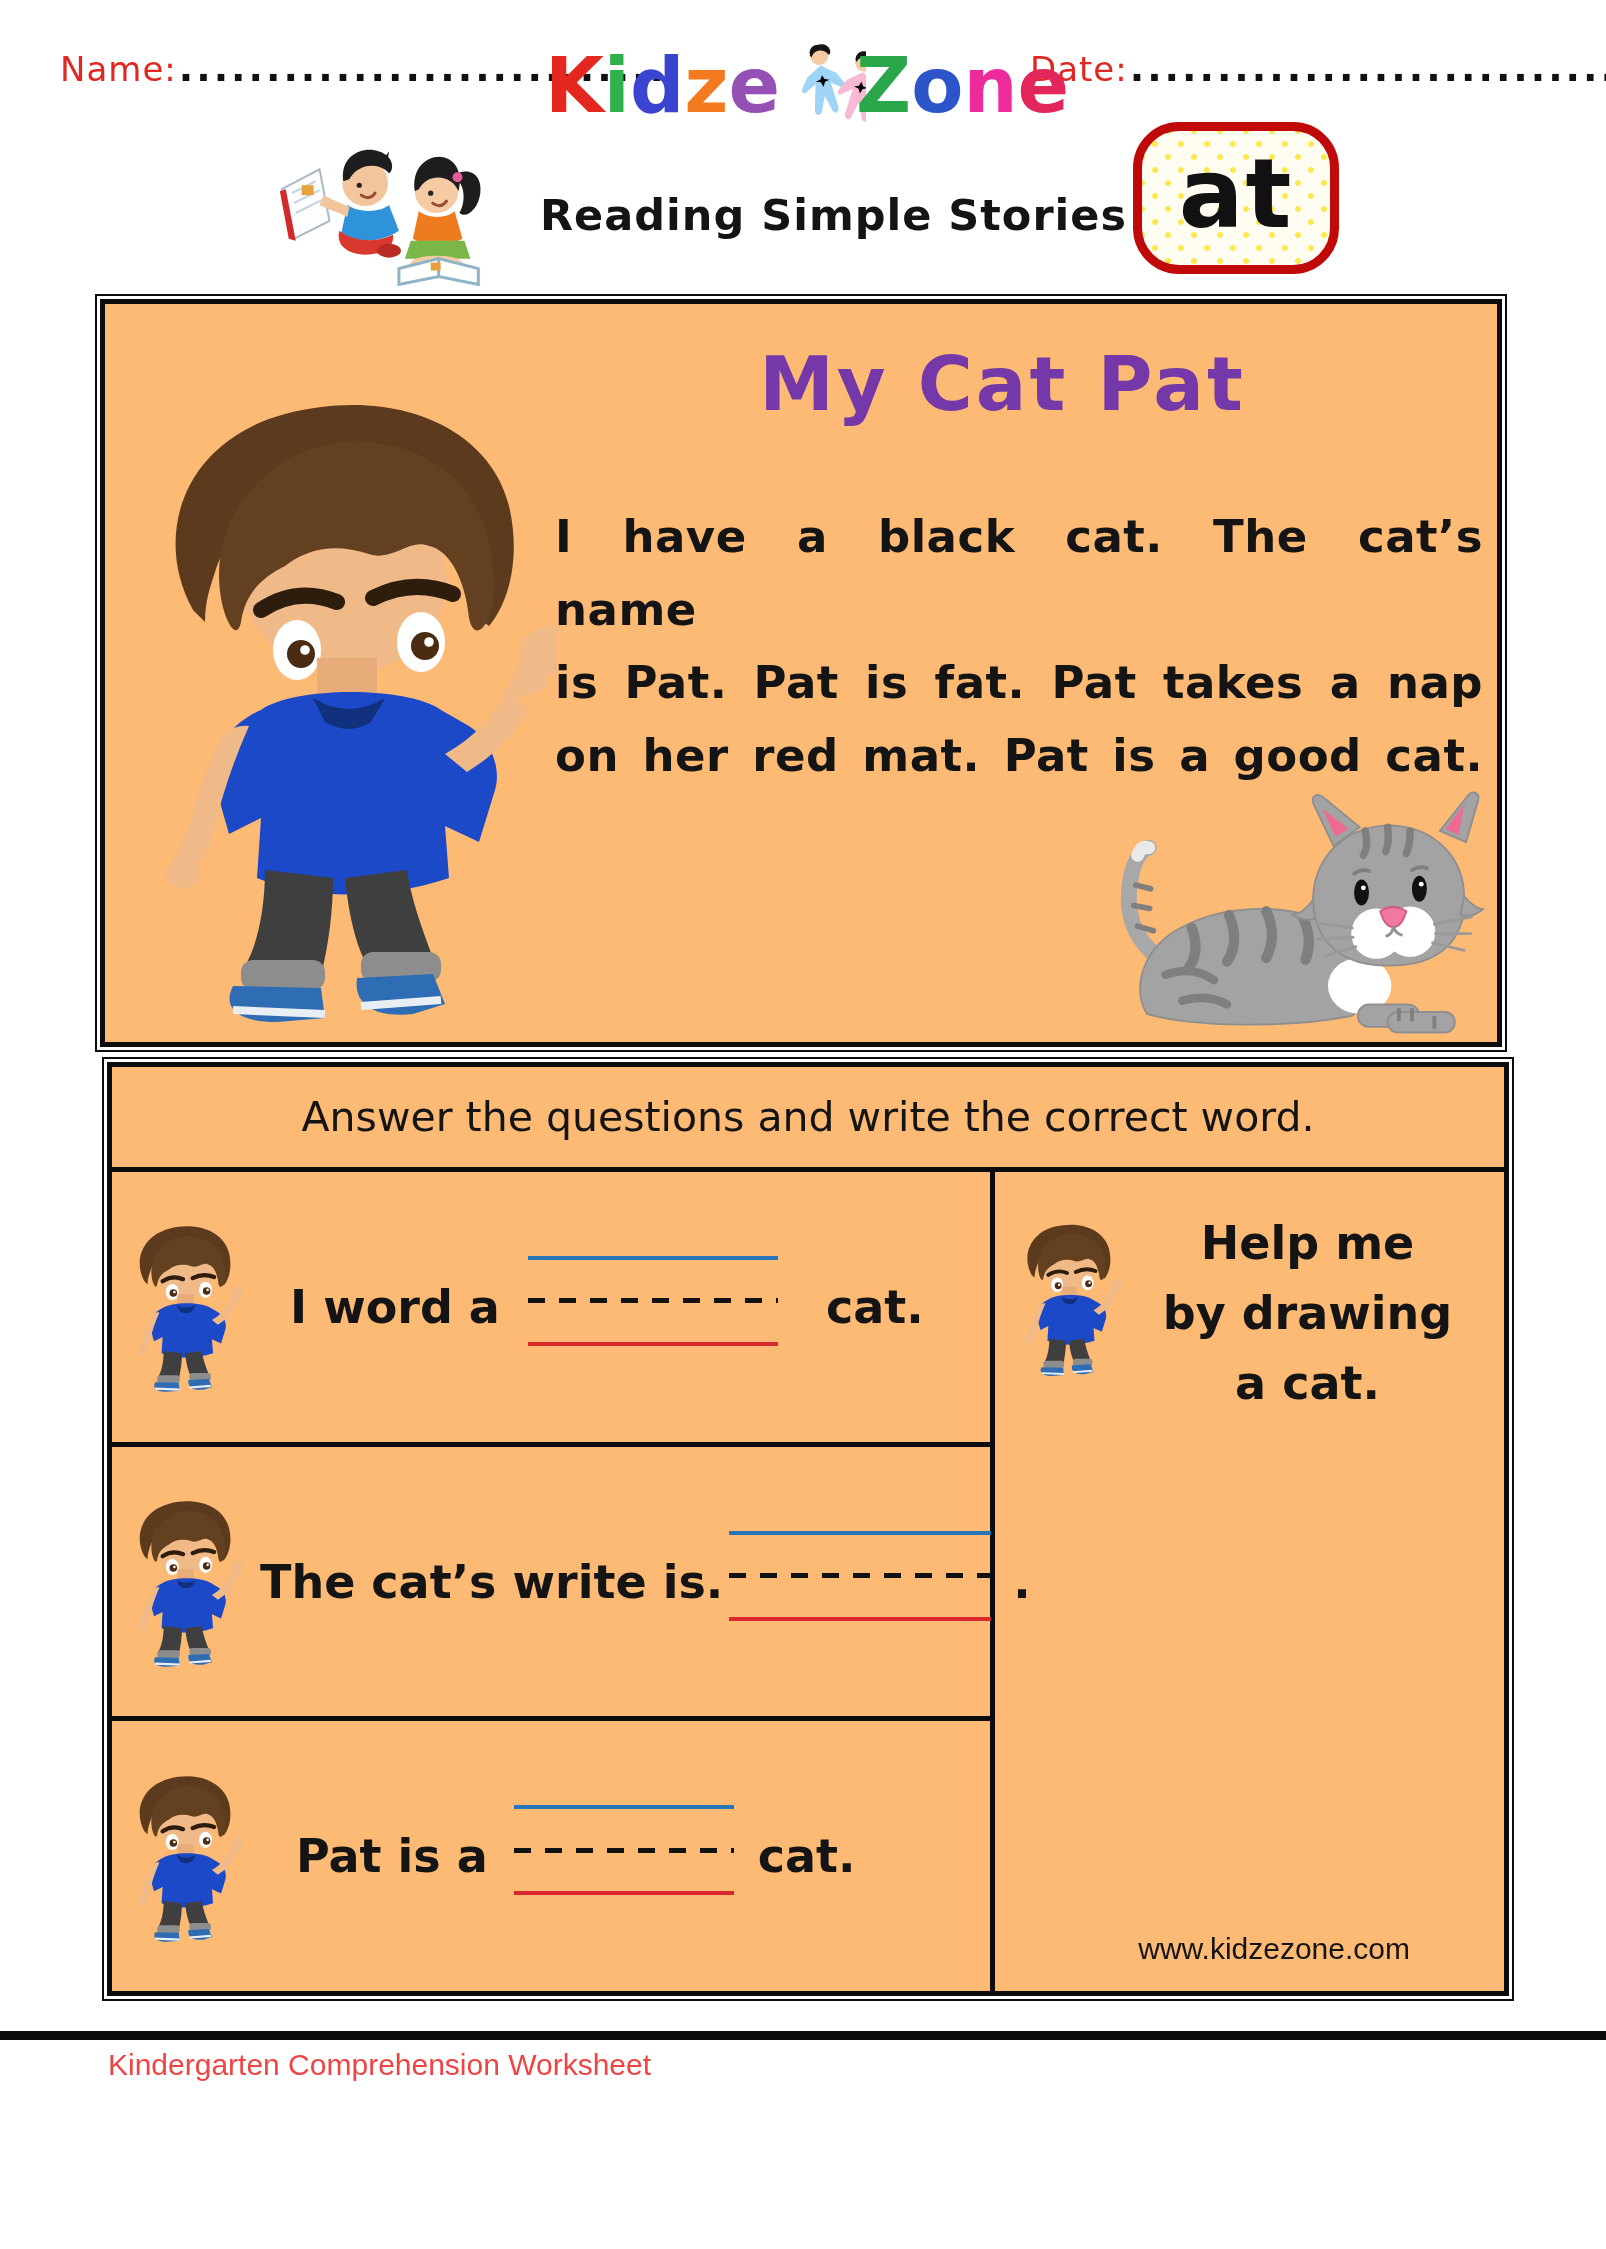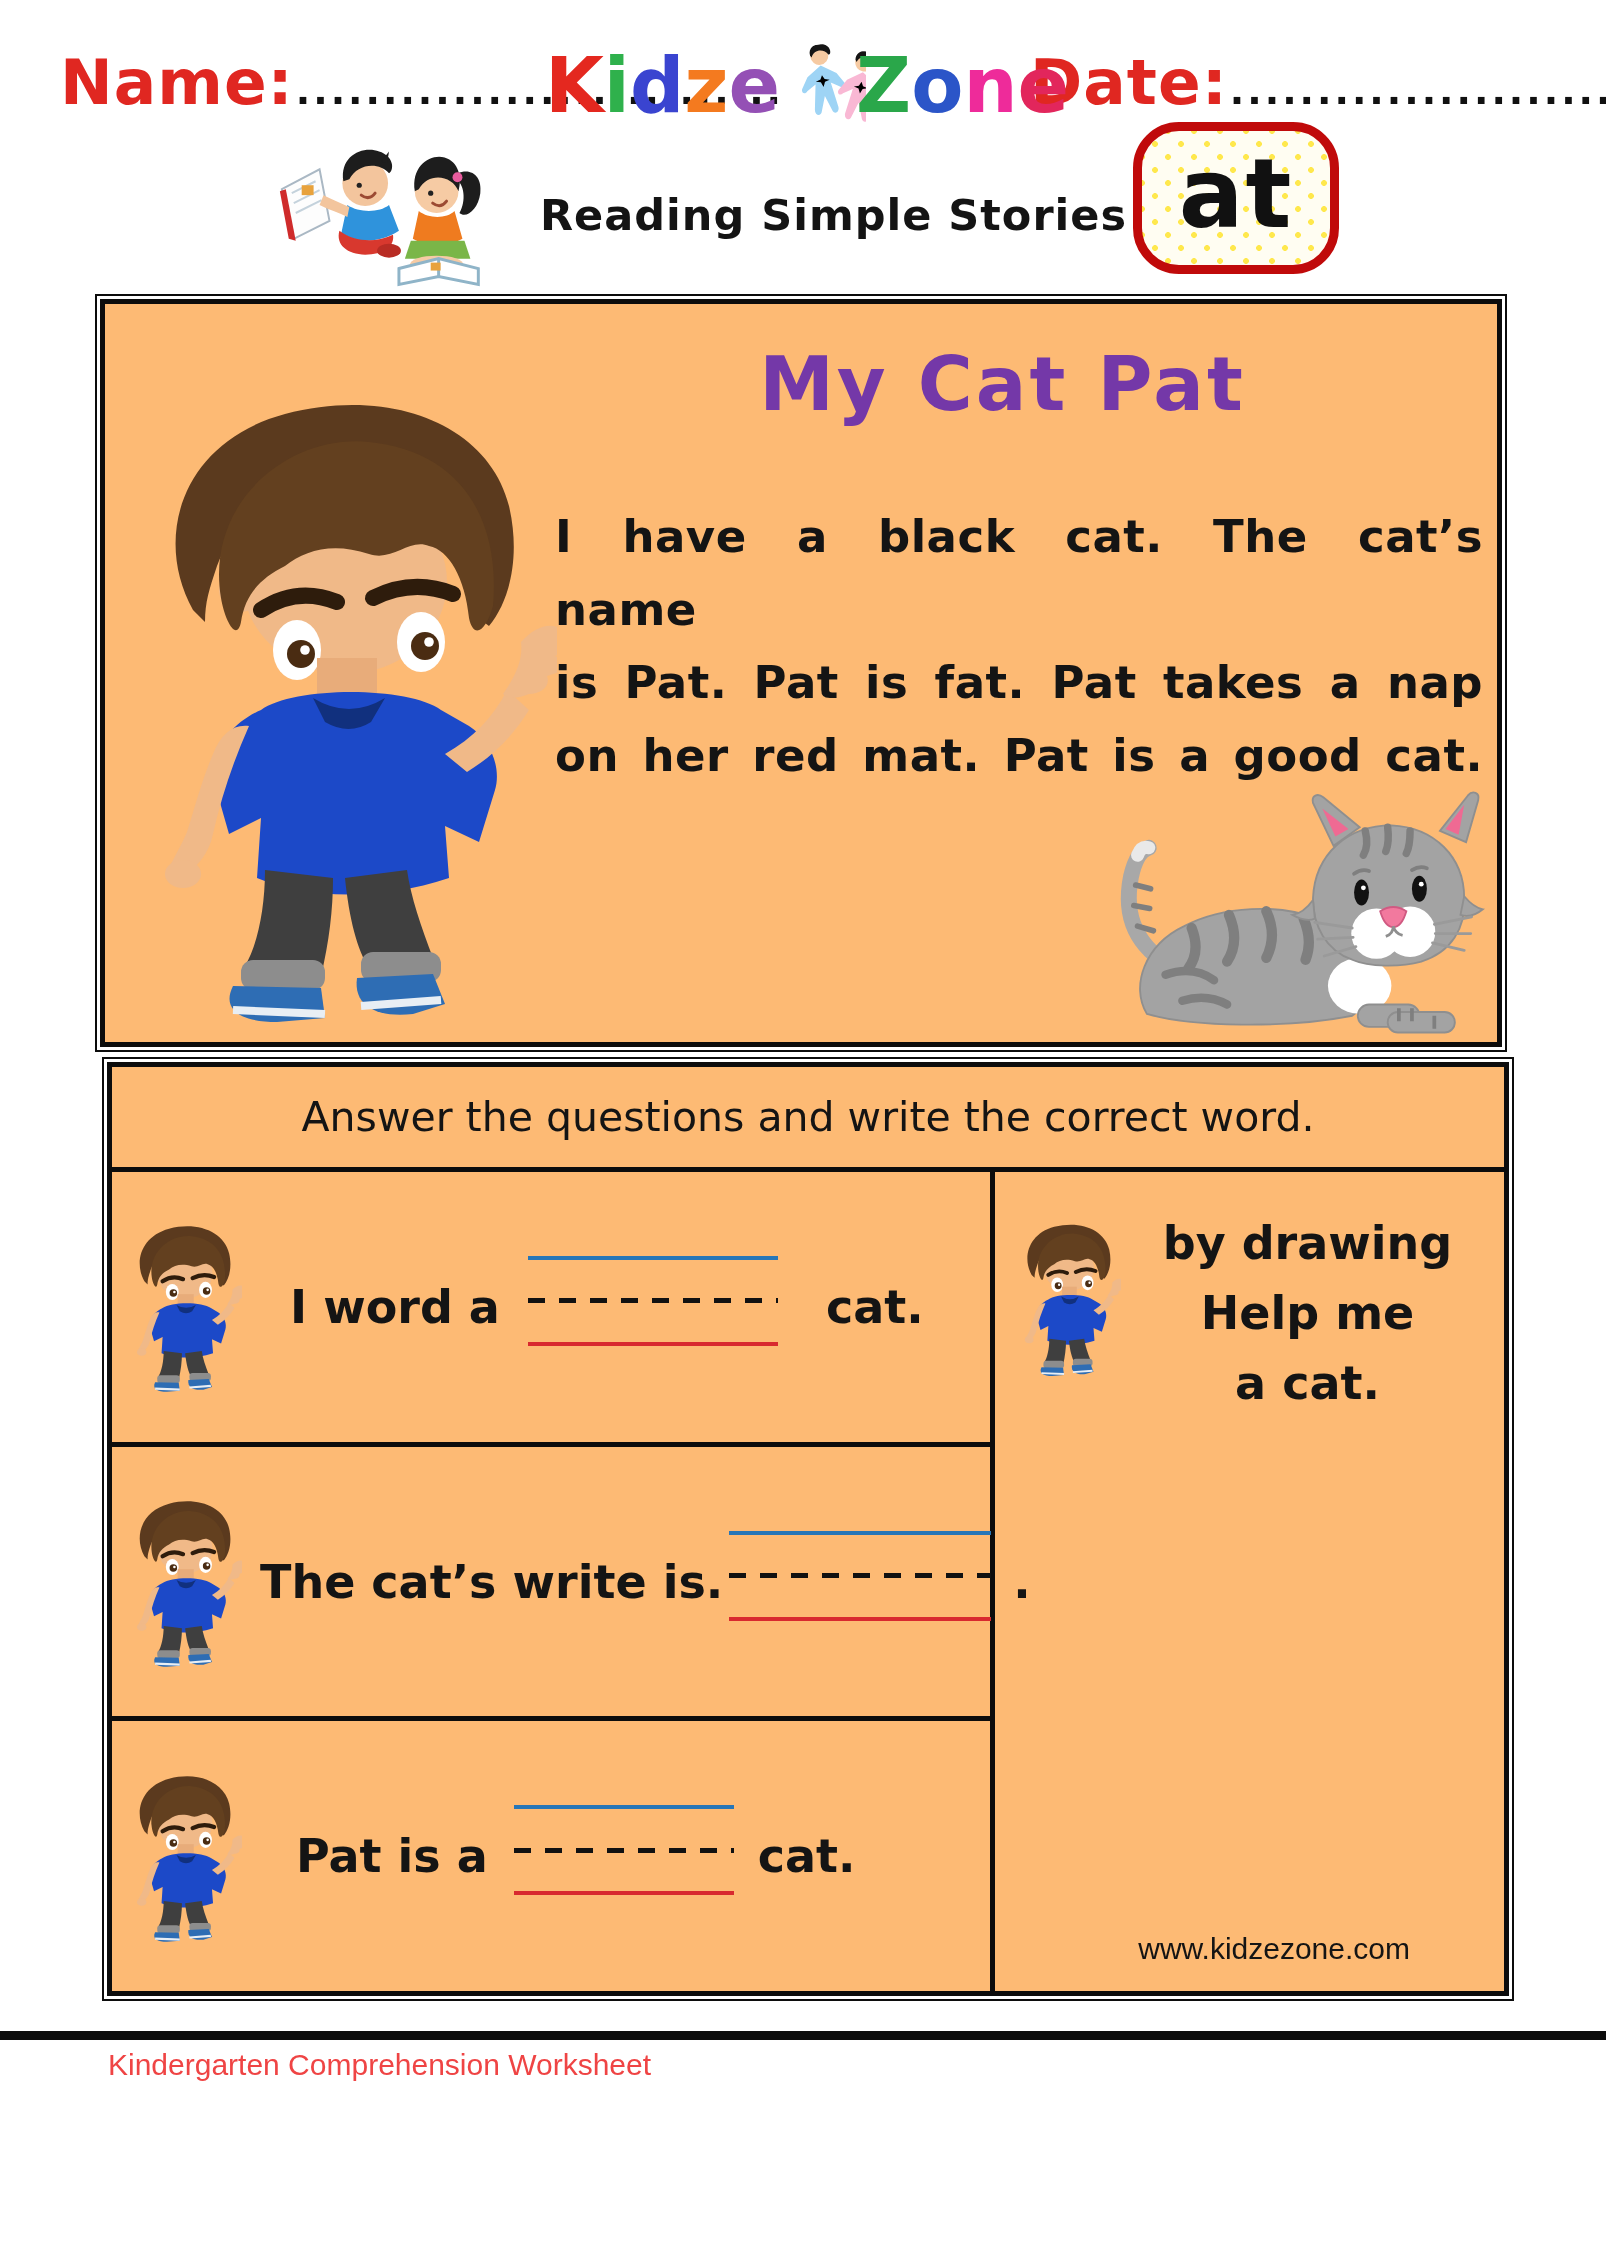--- a/index.html
+++ b/index.html
@@ -1,21 +1,21 @@
 <!DOCTYPE html>
 <html><head>
 <meta charset="utf-8">
 <style>
   html,body{margin:0;padding:0;background:#ffffff;}
   #page{position:relative;width:1606px;height:2249px;background:#fff;overflow:hidden;
         font-family:"DejaVu Sans",sans-serif;color:#111;}
 
   
   .field-line{position:absolute;display:flex;align-items:baseline;white-space:nowrap;}
-  .field-label{font-size:63px;font-weight:bold;color:#e02721;letter-spacing:1px;}
+  .field-label{font-size:34px;font-weight:normal;color:#e02721;letter-spacing:1px;}
   .field-dots{font-size:38px;font-weight:bold;color:#111;letter-spacing:3px;margin-left:2px;}
 
   #logo{position:absolute;left:592px;top:26px;width:430px;height:118px;
         display:flex;align-items:center;justify-content:center;}
   .logo-word{font-size:76px;font-weight:bold;letter-spacing:0px;display:flex;}
   .logo-word span{display:inline-block;}
   .logo-kids{width:96px;height:112px;margin:0 -10px;flex-shrink:0;}
 
   #kids-reading{position:absolute;left:262px;top:126px;width:258px;height:172px;}
   #subtitle{position:absolute;left:540px;top:190px;width:600px;font-size:43px;
@@ -309,22 +309,22 @@
         </div>
 
       </div>
       <div id="help-col">
         <span id="help-boy">
           <svg viewBox="0 0 220 330" width="108" height="192">
               <use href="#sym-boy"></use>
             </svg>
         </span>
         <div id="help-text">
+          <div>Help me</div>
           <div>by drawing</div>
-          <div>Help me</div>
           <div>a cat.</div>
         </div>
       </div>
     </div>
   </div>
 
   <div id="footer-rule"></div>
   <div id="footer-left">Kindergarten Comprehension Worksheet</div>
   <div id="footer-right">www.kidzezone.com</div>
 

